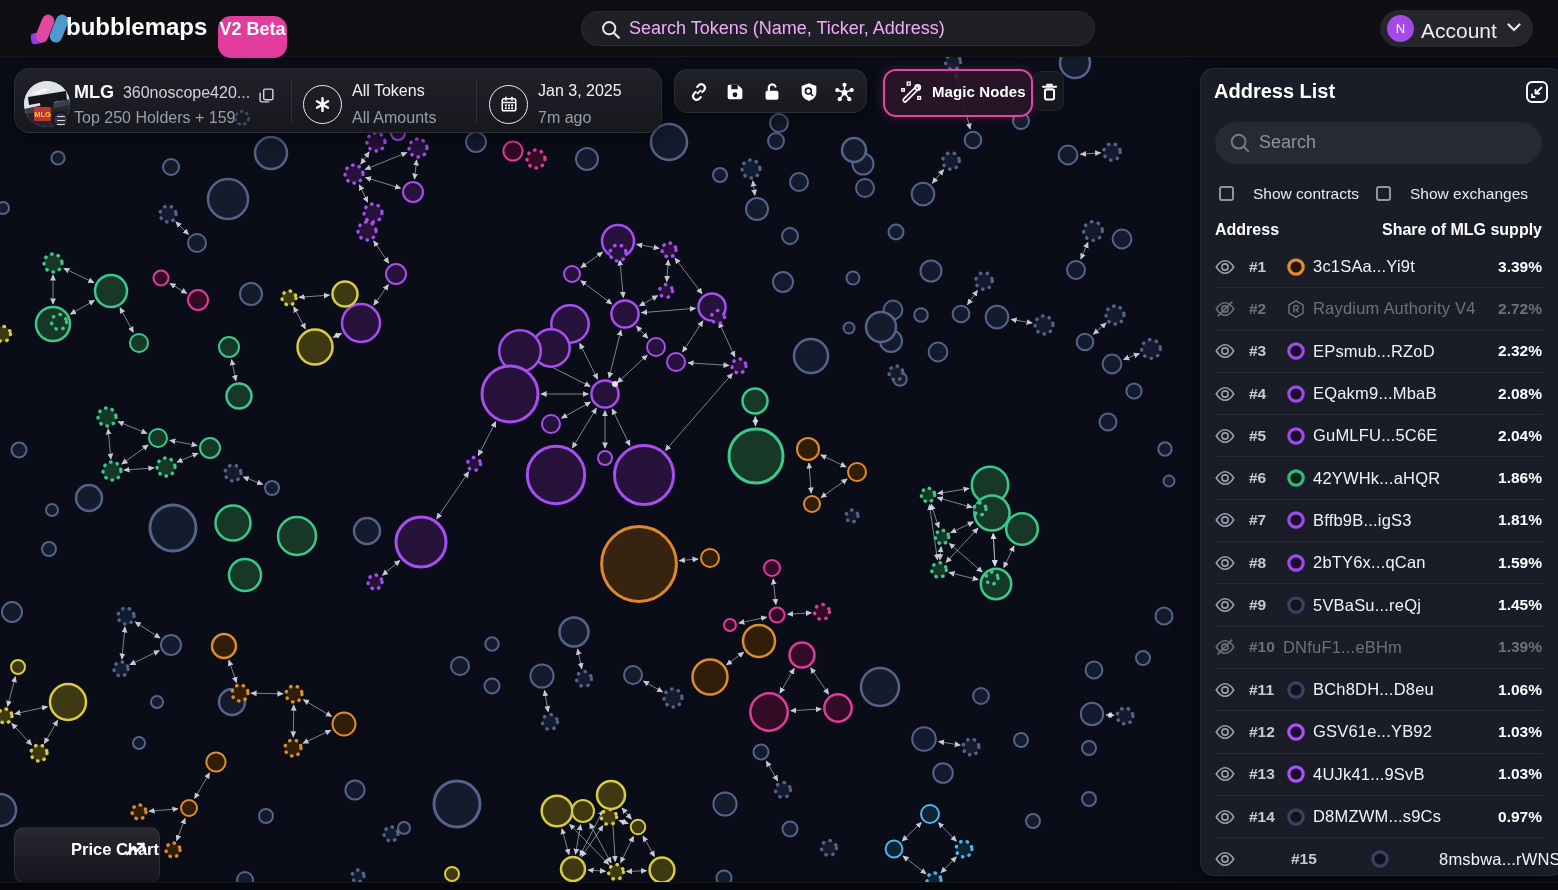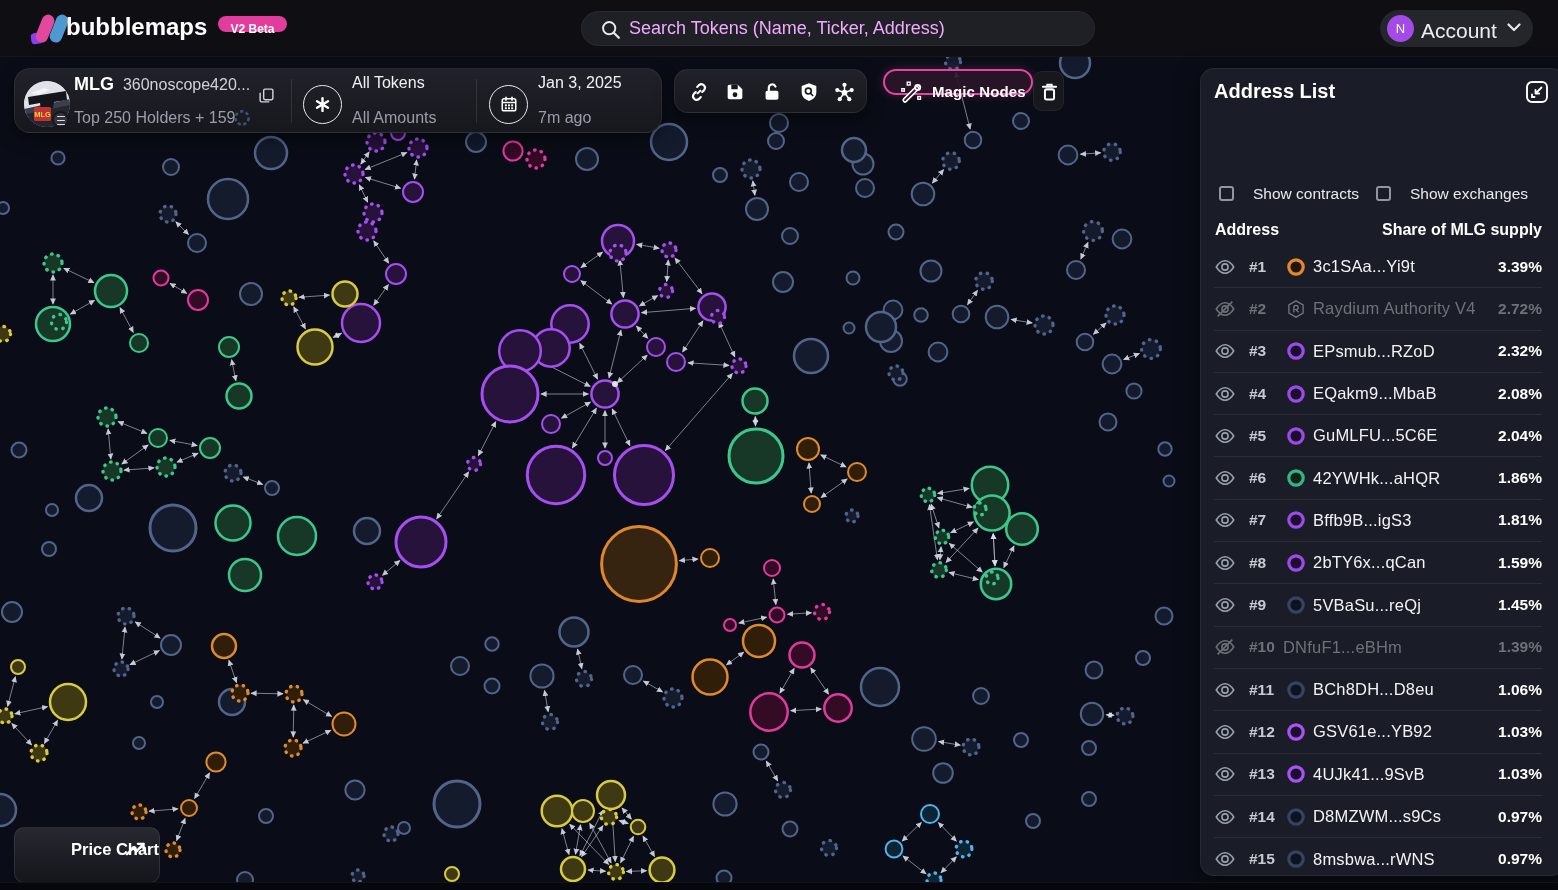--- a/index.html
+++ b/index.html
@@ -6,45 +6,45 @@
   font-family:"Liberation Sans", sans-serif; }
 #map { position:absolute; left:0; top:0; }
 .panel { position:absolute; border-radius:16px; background:linear-gradient(180deg,#212229 0%,#17181e 100%);
   border:1px solid rgba(255,255,255,0.07); box-shadow:0 6px 18px rgba(0,0,0,0.45); }
 
 
 #topbar { position:absolute; left:0; top:0; width:1558px; height:57px; background:#0e0e13;
   border-bottom:1px solid rgba(255,255,255,0.03); }
 #logo { position:absolute; left:30px; top:10px; }
 #logoname { position:absolute; left:66px; top:13px; font-size:24px; font-weight:600; color:#fff; }
-#beta { position:absolute; left:218px; top:16px; width:69px; height:16px; border-radius:13px; background:#e23c9d;
-  color:#fff; font-size:12px; font-weight:600; text-align:center; line-height:26px; }
+#beta { position:absolute; left:218px; top:16px; width:69px; height:42px; border-radius:13px; background:#e23c9d;
+  color:#fff; font-size:18px; font-weight:600; text-align:center; line-height:26px; }
 #searchbar { position:absolute; left:581px; top:11px; width:514px; height:35px; border-radius:18px;
   background:#1f1f26; border:1px solid #2a2a32; color:#f0abfc; font-size:18px; line-height:33px; }
 #searchbar svg { position:absolute; left:18px; top:7px; }
 #searchbar span { position:absolute; left:47px; }
 #account { position:absolute; left:1380px; top:10px; width:153px; height:37px; border-radius:19px; background:#25252c; }
 #account .av { position:absolute; left:7px; top:5px; width:27px; height:27px; border-radius:50%; background:#a44ae8;
   color:#fff; font-size:13px; text-align:center; line-height:27px; }
 #account .nm { position:absolute; left:41px; top:9px; color:#eceef2; font-size:21px; }
 #account svg { position:absolute; right:12px; top:13px; }
 
 
 #tokenbar { left:14px; top:68px; width:648px; height:65px; }
 #tklogo { position:absolute; left:24px; top:81px; width:46px; height:46px; border-radius:50%; overflow:hidden; background:#cfd3da; }
 #tkbadge { position:absolute; left:52px; top:111px; width:17px; height:17px; border-radius:50%; background:#33343c;
   border:2px solid #17181d; }
 #tkbadge i { display:block; height:1.4px; background:#d9dbe2; margin:2.6px 2.5px 0; border-radius:1px; }
-.tkline1 { position:absolute; top:74px; height:20px; white-space:nowrap; }
+.tkline1 { position:absolute; top:82px; height:20px; white-space:nowrap; }
 .tkline2 { position:absolute; top:109px; height:18px; white-space:nowrap; }
 .cico { position:absolute; top:85px; width:39px; height:39px; border-radius:50%; border:1.6px solid #e9eaef; }
 
 #tools { left:674px; top:69px; width:193px; height:44px; border-radius:14px; }
 #tools svg { position:absolute; top:11px; }
-#magic { position:absolute; left:883px; top:69px; width:150px; height:26px; border-radius:13px;
+#magic { position:absolute; left:883px; top:69px; width:150px; height:48px; border-radius:13px;
   background:rgba(43,22,41,0.93); border:2.5px solid #e545a2; box-shadow:0 0 10px rgba(238,79,164,0.25);padding-left:40px; }
 #magic span { position:absolute; left:47px; top:12px; color:#fff; font-size:15px; font-weight:600; letter-spacing:0.1px; }
 #trash { position:absolute; left:1033px; top:71px; width:31px; height:40px; border-radius:9px; background:#17181e;
   border:1px solid rgba(255,255,255,0.06); }
 
 
 #side { position:absolute; left:1200px; top:68px; width:365px; height:808px; border-radius:14px;
   background:#1a1d27; border:1px solid rgba(255,255,255,0.06); box-shadow:0 8px 24px rgba(0,0,0,0.5); }
 #side h1 { position:absolute; left:13px; top:11px; font-size:20px; font-weight:700; color:#fff; }
 #collapse { position:absolute; right:15px; top:11px; }
@@ -52,21 +52,21 @@
 #sidesearch span { position:absolute; left:44px; top:10px; font-size:18px; color:#8d919e; }
 #sidesearch svg { position:absolute; left:14px; top:10px; }
 .chk { position:absolute; top:116px; height:16px; }
 .chk .box { display:inline-block; width:15px; height:15px; border:2px solid #9296a2; border-radius:3px; vertical-align:-2px; }
 .chk .lb { color:#e9eaef; font-size:15.5px; margin-left:19px; }
 #thead { position:absolute; left:14px; right:22px; top:152px; height:20px; }
 #thead .a { position:absolute; left:0; font-size:16px; font-weight:700; color:#fff; }
 #thead .b { position:absolute; right:0; font-size:16px; font-weight:700; color:#fff; }
 #rows { position:absolute; left:13px; right:22px; top:177px; }
 .row { position:relative; height:42.3px; display:flex; align-items:center; border-bottom:1px solid rgba(255,255,255,0.07); }
-.row:last-child { border-bottom:none; }
+.row:last-child { border-bottom:none;gap:42px; }
 .eyeic { flex:none; margin-right:13px; }
 .rnum { flex:none; width:34px; font-size:15.5px; font-weight:700; color:#c7cad2; }
 .raddr { font-size:16.5px; color:#f2f3f6; letter-spacing:0.2px; }
 .rpct { margin-left:auto; font-size:15.5px; font-weight:700; color:#fff; }
 .row.hidden .raddr, .row.hidden .rnum, .row.hidden .rpct { color:#6d7178; }
 
 
 #price { position:absolute; left:14px; top:827px; width:146px; height:56px; border-radius:10px;
   background:linear-gradient(180deg,#272830 0%,#15161c 100%); border:1px solid rgba(255,255,255,0.09);
   color:#fff; font-size:16.5px; font-weight:700; line-height:42px;text-align:right; }
@@ -556,20 +556,27 @@
     </svg>
 </div>
 
 <div id="side">
   <h1>Address List</h1>
   <svg id="collapse" width="24" height="24" viewBox="0 0 24 24">
       <rect x="2" y="2" width="20" height="20" rx="5" fill="none" stroke="#fff" stroke-width="1.9"></rect>
       <path d="M16.5 7.5 L10.5 13.5 M10.5 13.5 L10.5 9.8 M10.5 13.5 L14.2 13.5" fill="none" stroke="#fff" stroke-width="1.8" stroke-linecap="round" stroke-linejoin="round"></path>
       <path d="M7 14.5 V17 H9.5" fill="none" stroke="#fff" stroke-width="1.8" stroke-linecap="round"></path>
     </svg>
+  <div id="sidesearch">
+    <svg width="22" height="22" viewBox="0 0 24 24">
+        <circle cx="10.5" cy="10.5" r="7.5" fill="none" stroke="#767b87" stroke-width="2"></circle>
+        <line x1="16.2" y1="16.2" x2="21" y2="21" stroke="#767b87" stroke-width="2.2" stroke-linecap="round"></line>
+      </svg>
+    <span>Search</span>
+  </div>
   <span class="chk" style="left:18px"><span class="box"></span><span class="lb">Show contracts</span></span>
   <span class="chk" style="left:175px"><span class="box"></span><span class="lb">Show exchanges</span></span>
   <div id="thead">
       <span class="a">Address</span>
       <span class="b">Share of MLG supply</span>
     </div>
   <div id="rows">
 <div class="row">
         <svg class="eyeic" width="22" height="22" viewBox="0 0 24 24">
           <path d="M2.5 12 C5.5 7.2 8.6 5.2 12 5.2 C15.4 5.2 18.5 7.2 21.5 12 C18.5 16.8 15.4 18.8 12 18.8 C8.6 18.8 5.5 16.8 2.5 12 Z" fill="none" stroke="#9aa0ad" stroke-width="1.7"></path>

